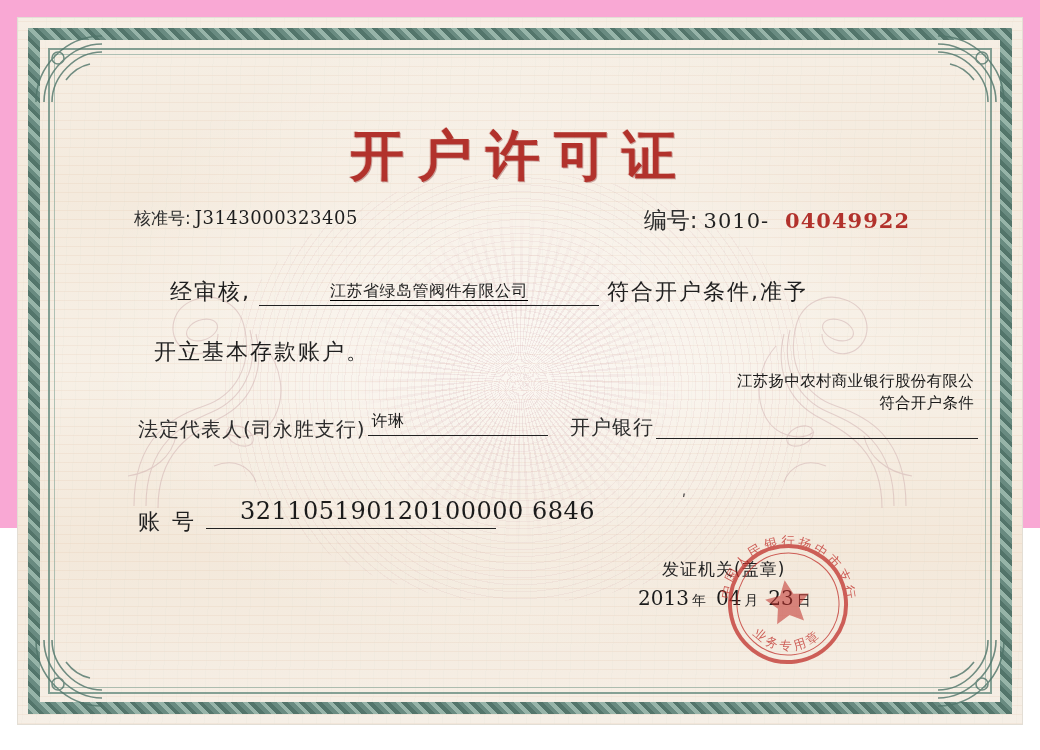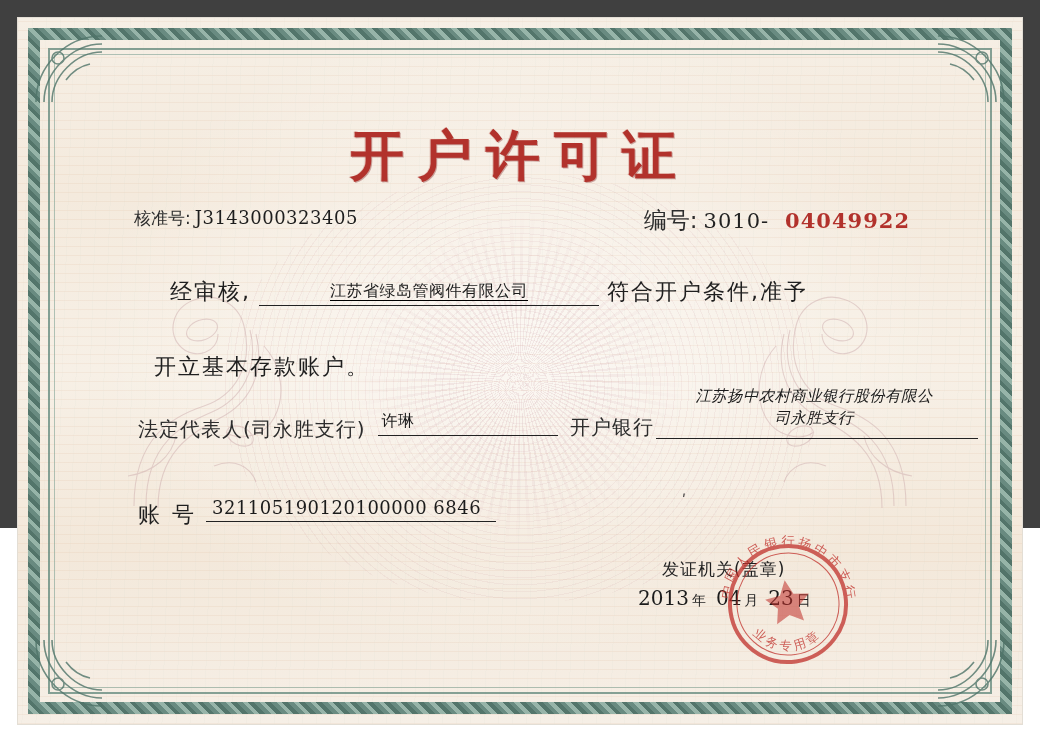--- a/index.html
+++ b/index.html
@@ -12,21 +12,21 @@
     height: 750px;
     overflow: hidden;
     font-family: "DejaVu Sans", "Liberation Sans", sans-serif;
   }
 
   
   #scan-page {
     position: relative;
     width: 1040px;
     height: 528px;
-    background: #404040;
+    background: #f9a8d4;
   }
 
   
   #certificate {
     position: absolute;
     left: 18px;
     top: 18px;
     width: 1004px;
     height: 706px;
     background:
@@ -222,45 +222,44 @@
     color: #1b1b1b;
     position: relative;
     top: -3px;
     letter-spacing: 0.5px;
     white-space: nowrap;
   }
 
   #body-line2 {
     position: absolute;
     left: 92px;
-    top: 290px;
+    top: 275px;
   }
 
   
   #rep-row {
     position: absolute;
     left: 76px;
     top: 352px;
     display: flex;
     align-items: baseline;
   }
   #bank-row {
     position: absolute;
     left: 508px;
     top: 352px;
     display: flex;
     align-items: baseline;
   }
   #bank-name-wrap {
     position: absolute;
     left: 592px;
-    top: 323px;
+    top: 308px;
     width: 320px;
-    text-align: center;
-    font-style: italic;
+    text-align: right;
   }
   .bank-name-text {
     font-family: "DejaVu Sans", "Liberation Sans", sans-serif;
     font-size: 15.5px;
     color: #1b1b1b;
     line-height: 22px;
     letter-spacing: 0.3px;
   }
 
   
@@ -421,41 +420,41 @@
         </span>
         <span class="body-cn">符合开户条件,准予</span>
       </div>
 
       <div id="body-line2">
         <span class="body-cn">开立基本存款账户。</span>
       </div>
 
       <div id="rep-row">
         <span class="label-cn" style="font-size:20px;letter-spacing:1px;">法定代表人(司永胜支行)</span>
-        <span class="fill-line" style="width: 180px; margin-left: 12px;">
+        <span class="fill-line" style="width: 180px; margin-left: 2px;">
           <span class="fill-text" style="float:left;padding-left:4px;">许琳</span>
         </span>
       </div>
 
       <div id="bank-name-wrap">
         <div class="bank-name-text">江苏扬中农村商业银行股份有限公</div>
-        <div class="bank-name-text">司永胜支行</div>
+        <div class="bank-name-text">符合开户条件</div>
       </div>
 
       <div id="bank-row">
         <span class="label-cn" style="font-size:20px;letter-spacing:1px;">开户银行</span>
         <span class="fill-line" style="width: 322px; margin-left: 2px;">
           <span class="fill-text" style="visibility:hidden;">&nbsp;</span>
         </span>
       </div>
 
       <div id="account-row">
         <span id="account-label">账号</span>
         <span class="fill-line" style="width: 290px; margin-left: 0px;">
-          <span class="fill-text" style="float:left;padding-left:6px;font-size:18px;font-family:'DejaVu Serif', 'Liberation Serif', serif;">321105190120100000 6846</span>
+          <span class="fill-text" style="float:left;padding-left:6px;font-size:24px;font-family:'DejaVu Serif', 'Liberation Serif', serif;margin-left:28px;">321105190120100000 6846</span>
         </span>
       </div>
 
       <div id="tick-mark">ʹ</div>
 
       <div id="issuer-row">发证机关(盖章)</div>
 
       <div id="date-row">
         <span class="date-num">2013</span>
         <span class="date-unit">年</span>

